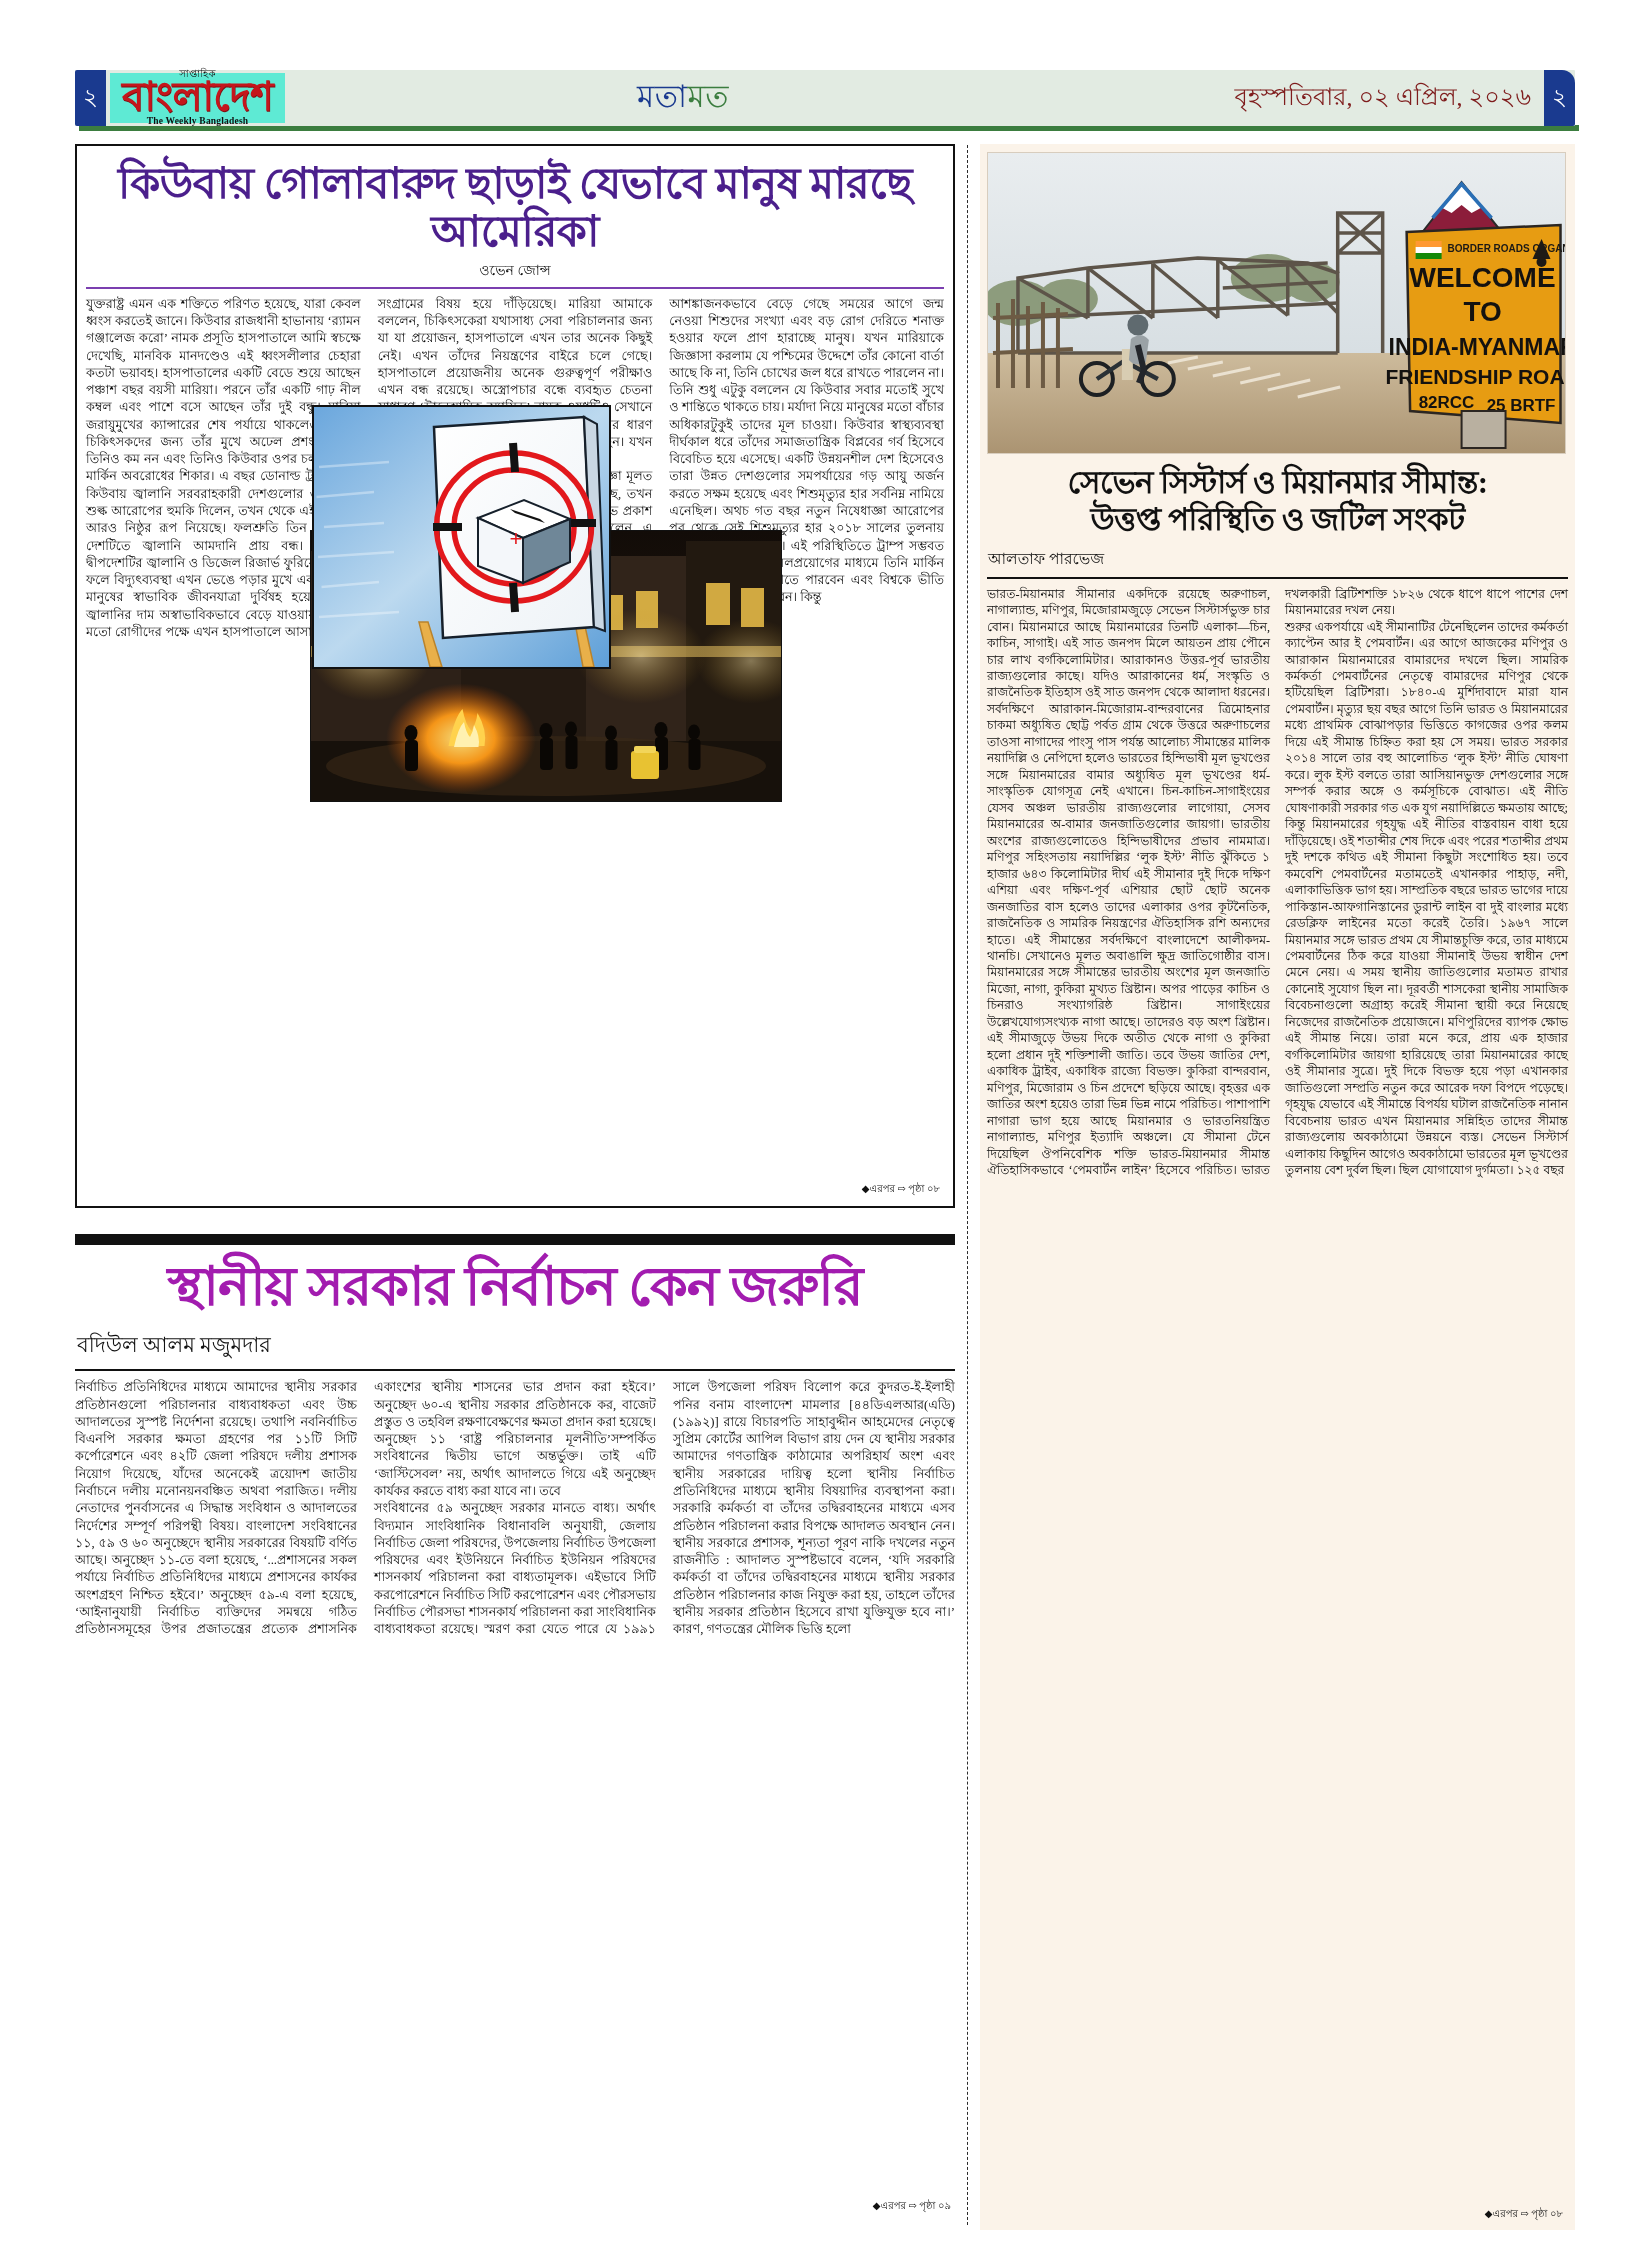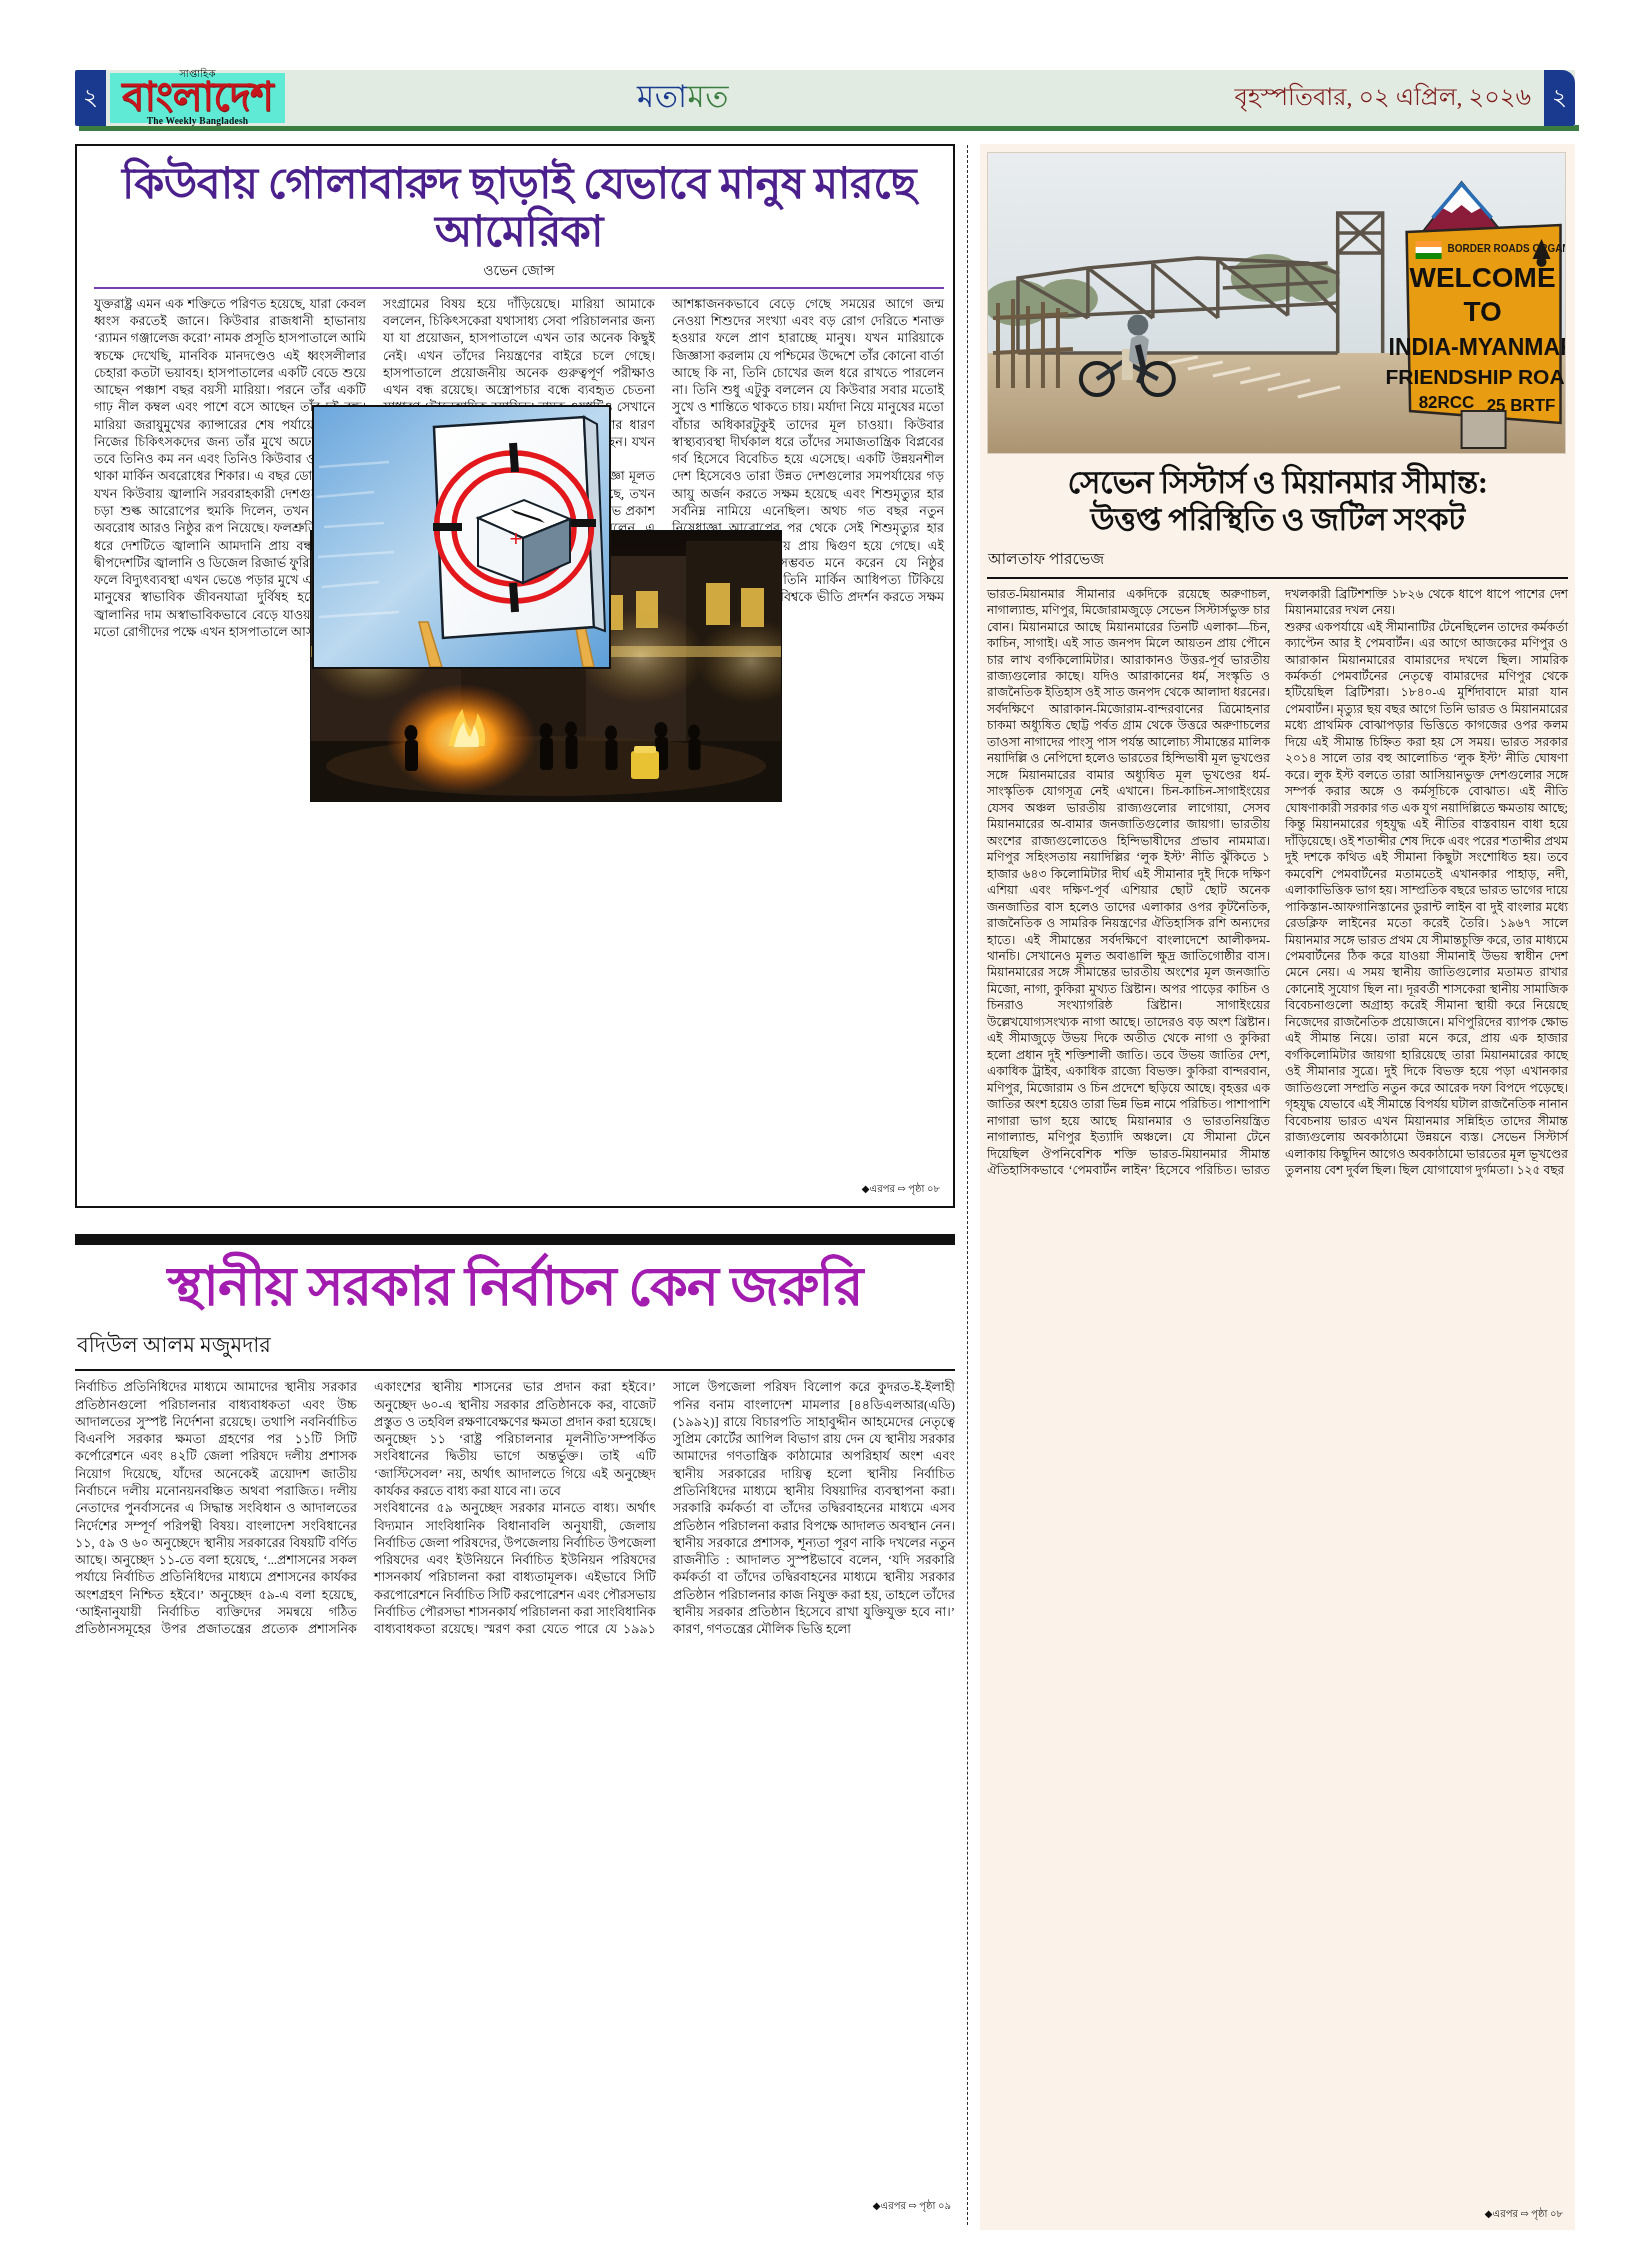--- a/index.html
+++ b/index.html
@@ -70,21 +70,21 @@
     position:absolute;top:145px;width:0;height:2080px;
     border-left:1.5px dashed #2b2b2b;
   }
 
   
   .left-block{
     position:absolute;left:75px;top:144px;width:880px;height:1064px;
     border:2.5px solid #111;
     background:#ffffff;
     box-sizing:border-box;
-    padding:7px 9px 5px 17px;
+    padding:7px 9px 5px 9px;
   }
   .hl-1{
     text-align:center;color:#4b1f8c;font-weight:bold;
     font-size:43px;line-height:1.12;letter-spacing:-0.5px;
     margin:7px 0 3px 0;
   }
   .byline-1{
     text-align:center;font-size:14px;color:#111;margin:0 0 2px 0;
   }
   .rule-under{

